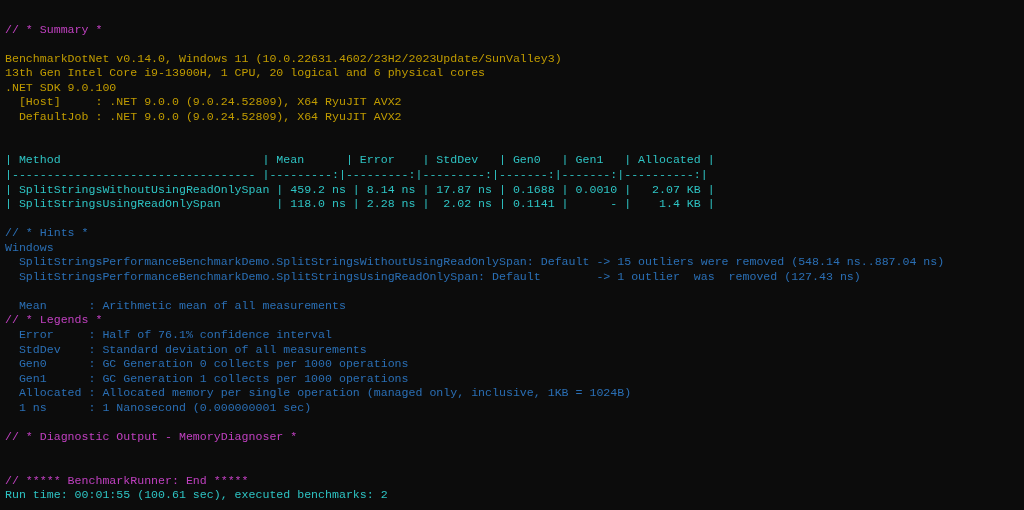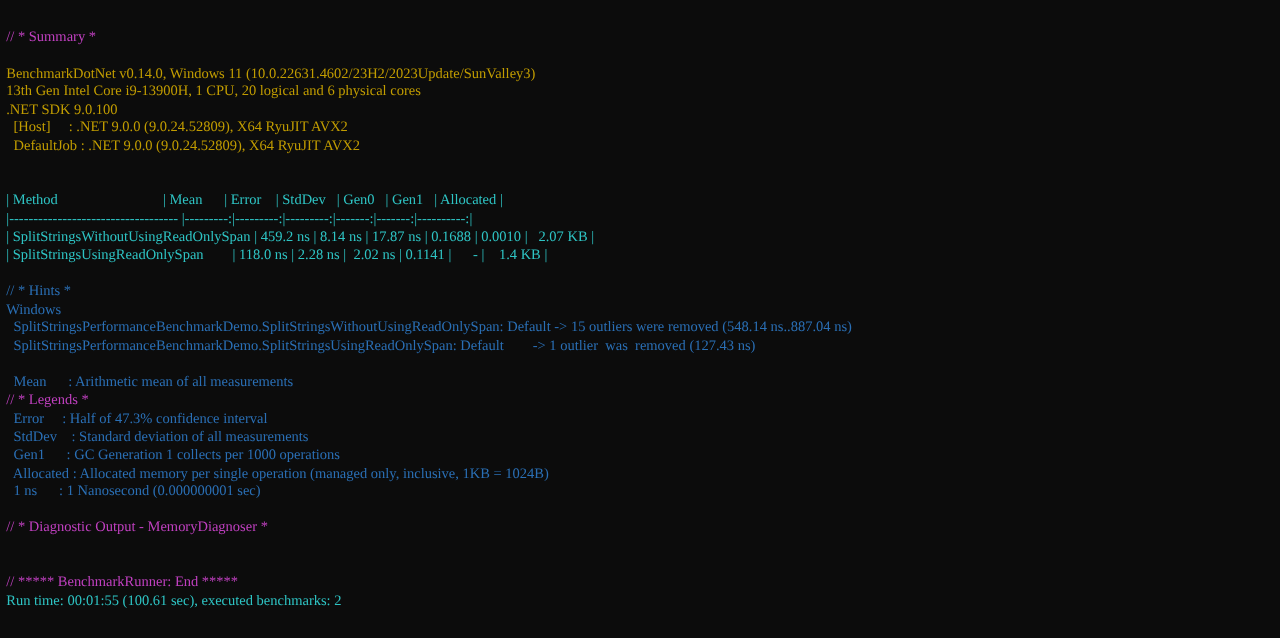--- a/index.html
+++ b/index.html
@@ -7,21 +7,21 @@
     margin: 0;
     padding: 0;
     background: #0c0c0c;
   }
   #terminal {
     position: relative;
     width: 1024px;
     height: 510px;
     background: #0c0c0c;
     overflow: hidden;
-    font-family: Liberation Serif, serif;
+    font-family: Liberation Mono, monospace;
     font-size: 11.6px;
     line-height: 14.55px;
     letter-spacing: 0px;
     -webkit-font-smoothing: antialiased;
   }
   .screen {
     padding: 8px 0 0 5px;
     box-sizing: border-box;
   }
   .line {
@@ -66,22 +66,23 @@
 
     <span class="line c-blue">// * Hints *</span>
     <span class="line c-blue">Windows</span>
     <span class="line c-blue">  SplitStringsPerformanceBenchmarkDemo.SplitStringsWithoutUsingReadOnlySpan: Default -&gt; 15 outliers were removed (548.14 ns..887.04 ns)</span>
     <span class="line c-blue">  SplitStringsPerformanceBenchmarkDemo.SplitStringsUsingReadOnlySpan: Default        -&gt; 1 outlier  was  removed (127.43 ns)</span>
 
     <span class="blank"></span>
 
     <span class="line c-blue">  Mean      : Arithmetic mean of all measurements</span>
     <span class="line c-magenta">// * Legends *</span>
-    <span class="line c-blue">  Error     : Half of 47.3% confidence interval</span>
+    <span class="line c-blue">  Error     : Half of 76.1% confidence interval</span>
     <span class="line c-blue">  StdDev    : Standard deviation of all measurements</span>
+    <span class="line c-blue">  Gen0      : GC Generation 0 collects per 1000 operations</span>
     <span class="line c-blue">  Gen1      : GC Generation 1 collects per 1000 operations</span>
     <span class="line c-blue">  Allocated : Allocated memory per single operation (managed only, inclusive, 1KB = 1024B)</span>
     <span class="line c-blue">  1 ns      : 1 Nanosecond (0.000000001 sec)</span>
 
     <span class="blank"></span>
 
     <span class="line c-magenta">// * Diagnostic Output - MemoryDiagnoser *</span>
 
     <span class="blank"></span>
     <span class="blank"></span>

